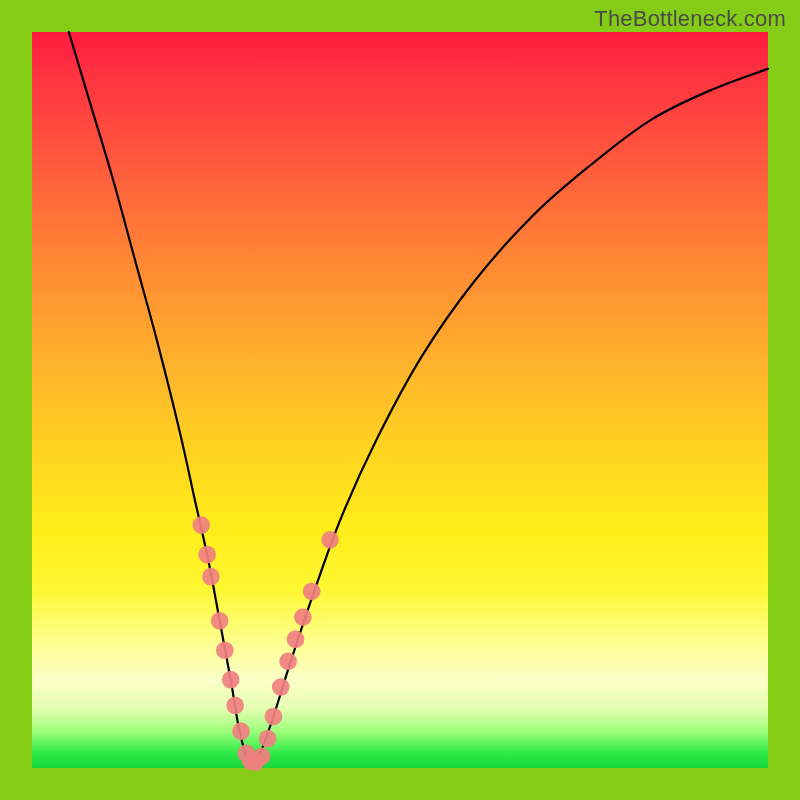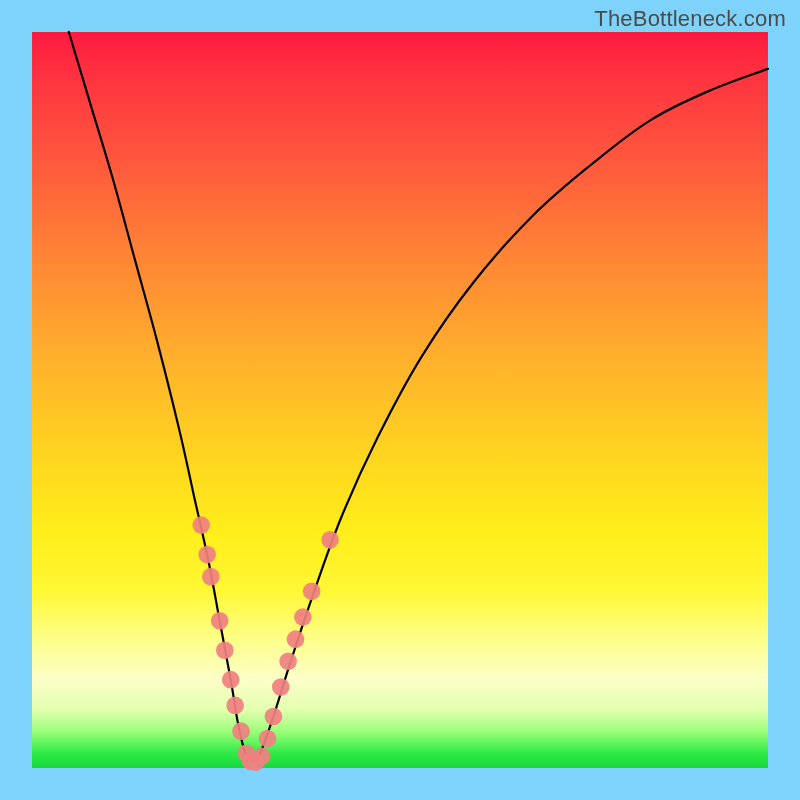--- a/index.html
+++ b/index.html
@@ -10,21 +10,21 @@
     overflow: hidden;
     background: #000;
     font-family: Arial, Helvetica, sans-serif;
   }
   .frame {
     position: absolute;
     top: 0;
     left: 0;
     width: 800px;
     height: 800px;
-    background: #7dd3fc;
+    background: #84cc16;
   }
   .plot-area {
     position: absolute;
     top: 32px;
     left: 32px;
     width: 736px;
     height: 736px;
     
     background: linear-gradient(
       to bottom,

